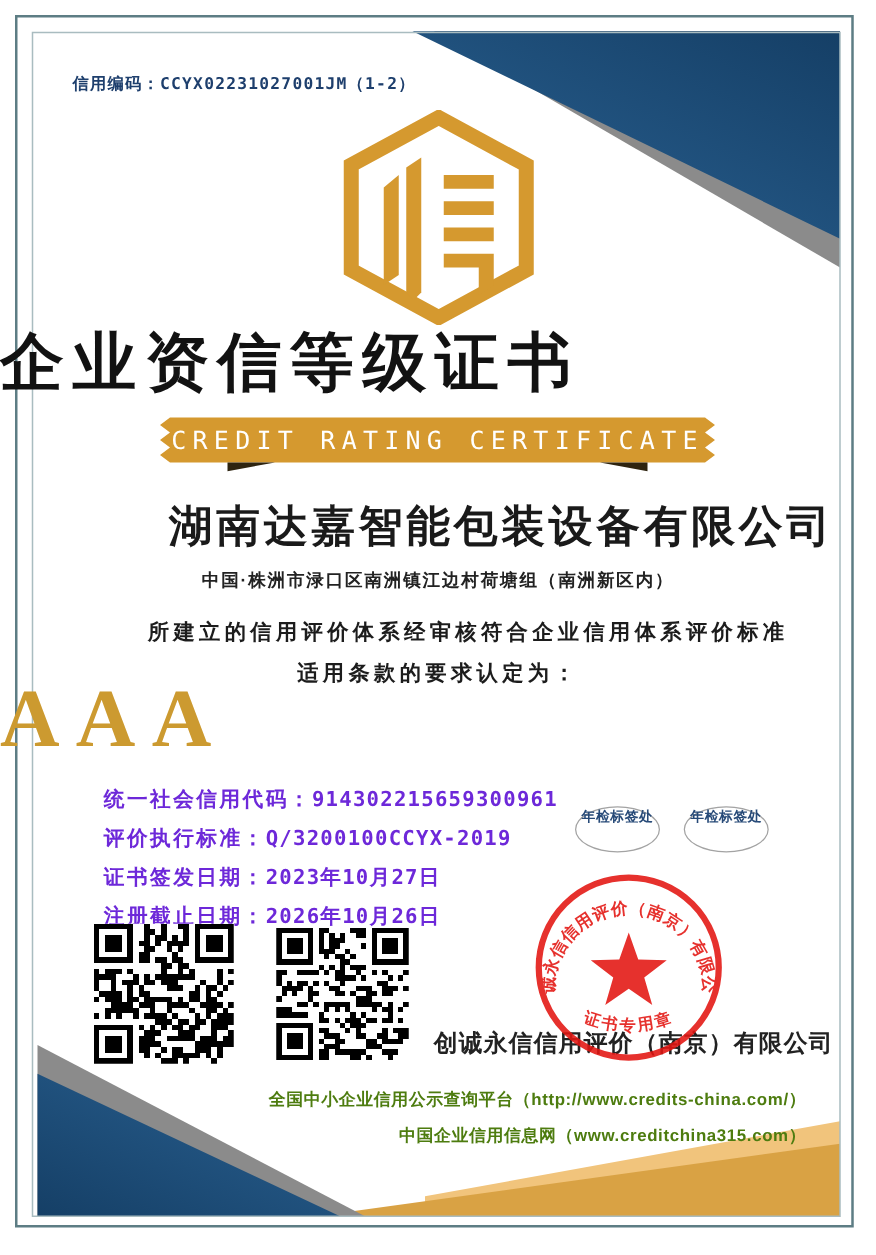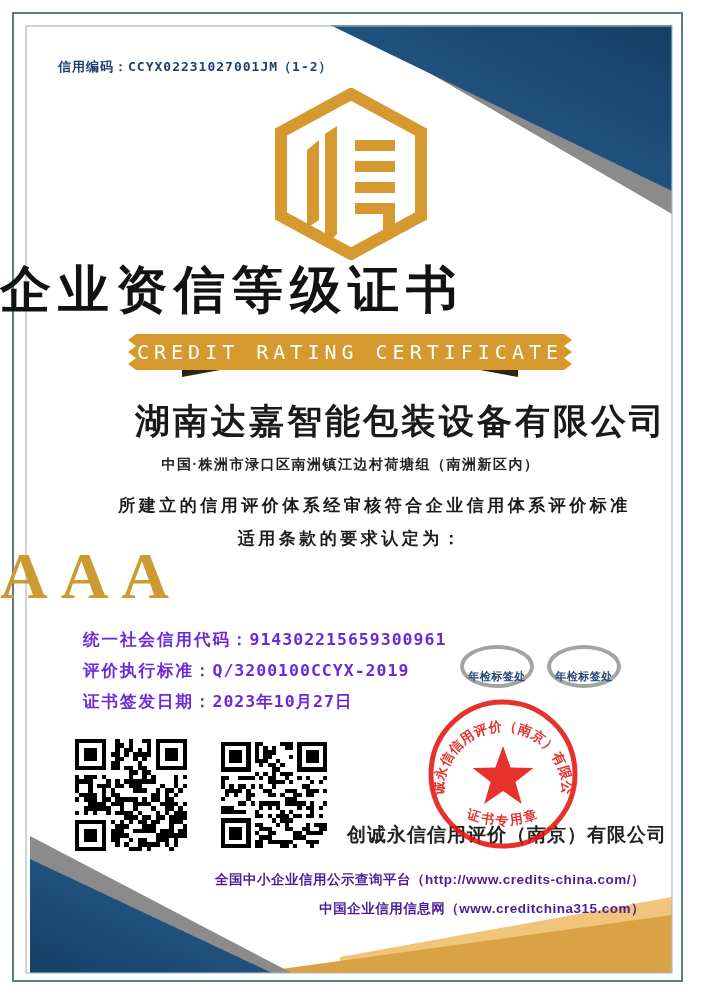--- a/index.html
+++ b/index.html
@@ -35,35 +35,35 @@
   .rating{
     left:0;top:538px;width:701px;text-align:left;
     font-family:"Liberation Serif",serif;font-weight:bold;
     font-size:66px;color:#cc9a30;letter-spacing:13px;
   }
   .details{left:83px;top:624px;width:420px;font-size:16.5px;font-weight:bold;color:#6d28d9;}
   .details .row{height:31px;line-height:31px;white-space:nowrap;}
   .details .lbl{letter-spacing:2px;}
   .details .val{font-family:"DejaVu Sans Mono","Liberation Mono",monospace;letter-spacing:1px;}
   .oval{
-    width:66px;height:35px;border:4px solid #a3a3a3;border-radius:50%;
-    display:flex;align-items:flex-end;justify-content:center;
+    width:66px;height:35px;border:1px solid #a3a3a3;border-radius:50%;
+    display:flex;align-items:flex-start;justify-content:center;
     color:#274a78;font-size:11px;font-weight:bold;letter-spacing:0.5px;background:transparent;
   }
   .oval1{left:460px;top:645px;}
   .oval2{left:547px;top:645px;}
   .qr{background:#fff;}
   .qr1{left:75px;top:739px;width:112px;height:112px;}
   .qr2{left:221px;top:742px;width:106px;height:106px;}
   .issuer{
     left:312px;top:822px;width:390px;text-align:center;
     font-size:19px;font-weight:bold;color:#222;letter-spacing:1px;white-space:nowrap;
   }
   .stamp{left:423px;top:694px;width:160px;height:160px;opacity:0.88;}
-  .footer{right:56px;top:871px;width:600px;text-align:right;color:#4c1d95;}
+  .footer{right:56px;top:871px;width:600px;text-align:right;color:#4d7c0f;}
   .footer .f1,.footer .f2{font-size:13.5px;font-weight:bold;letter-spacing:0.5px;white-space:nowrap;}
   .footer .f2{margin-top:11px;}
 </style>
 </head>
 <body>
 
 <div class="page">
 
   <svg class="decor" width="701" height="1004" viewBox="0 0 701 1004">
     <defs>
@@ -128,20 +128,23 @@
 
   <div class="abs details">
     <div class="row">
       <span class="lbl">统一社会信用代码：</span><span class="val">914302215659300961</span>
     </div>
     <div class="row">
       <span class="lbl">评价执行标准：</span><span class="val">Q/3200100CCYX-2019</span>
     </div>
     <div class="row">
       <span class="lbl">证书签发日期：</span><span class="val">2023年10月27日</span>
+    </div>
+    <div class="row">
+      <span class="lbl">注册截止日期：</span><span class="val">2026年10月26日</span>
     </div>
   </div>
 
   <div class="abs oval oval1">
     <span>年检标签处</span>
   </div>
   <div class="abs oval oval2">
     <span>年检标签处</span>
   </div>
 

